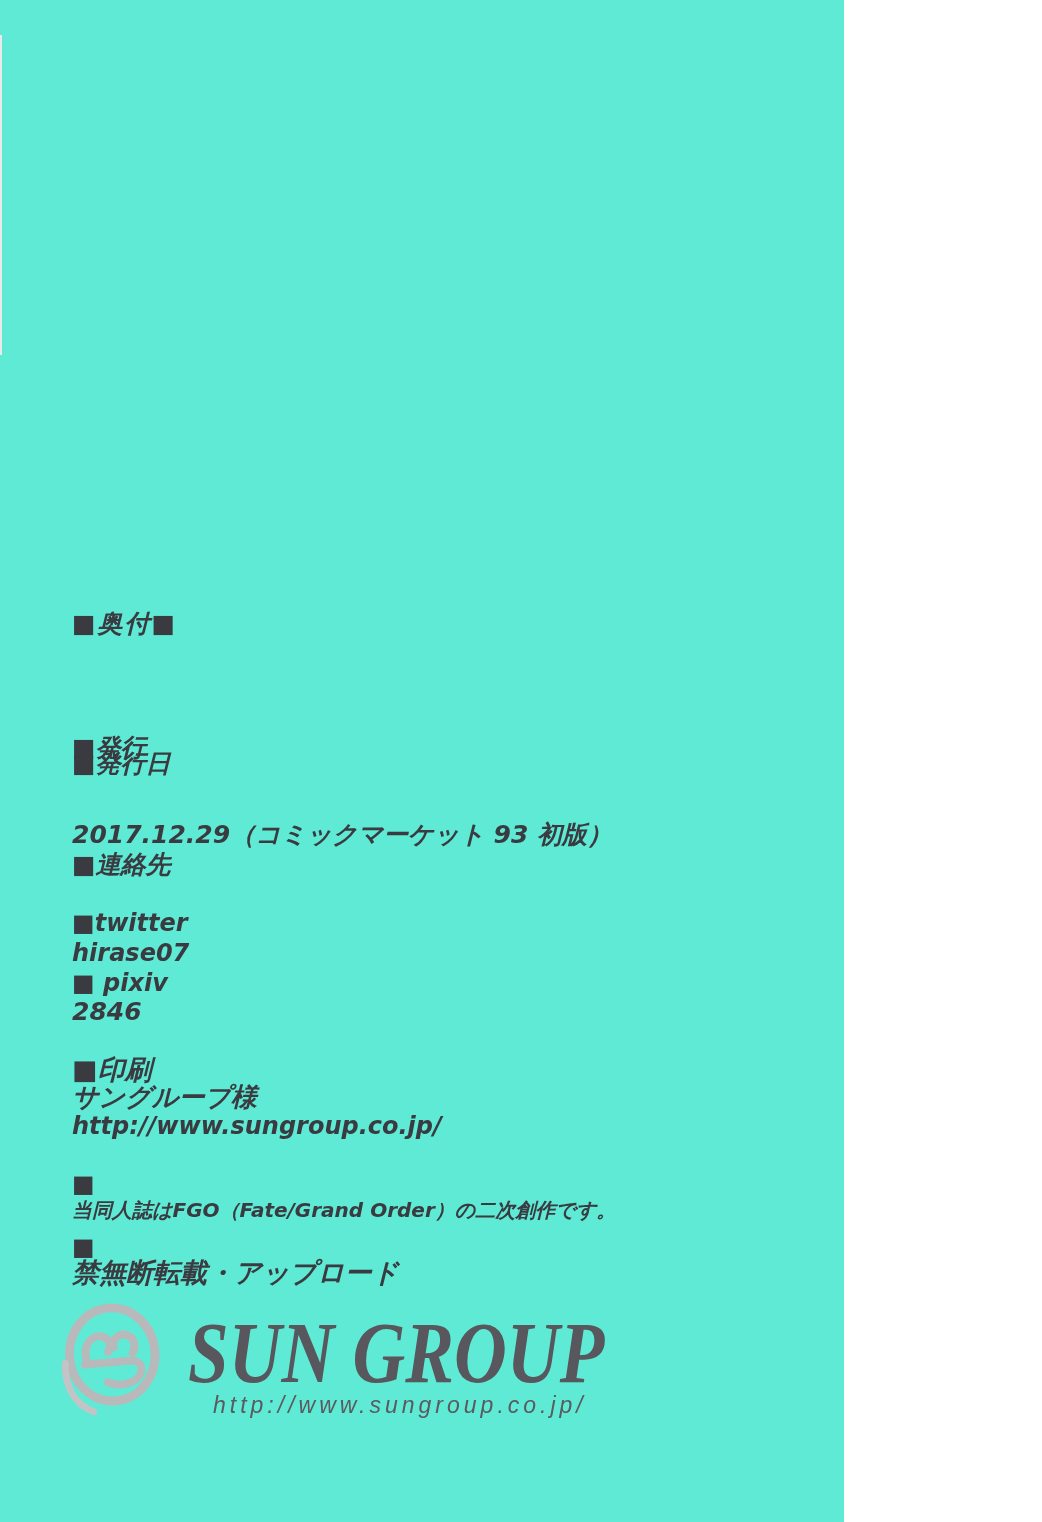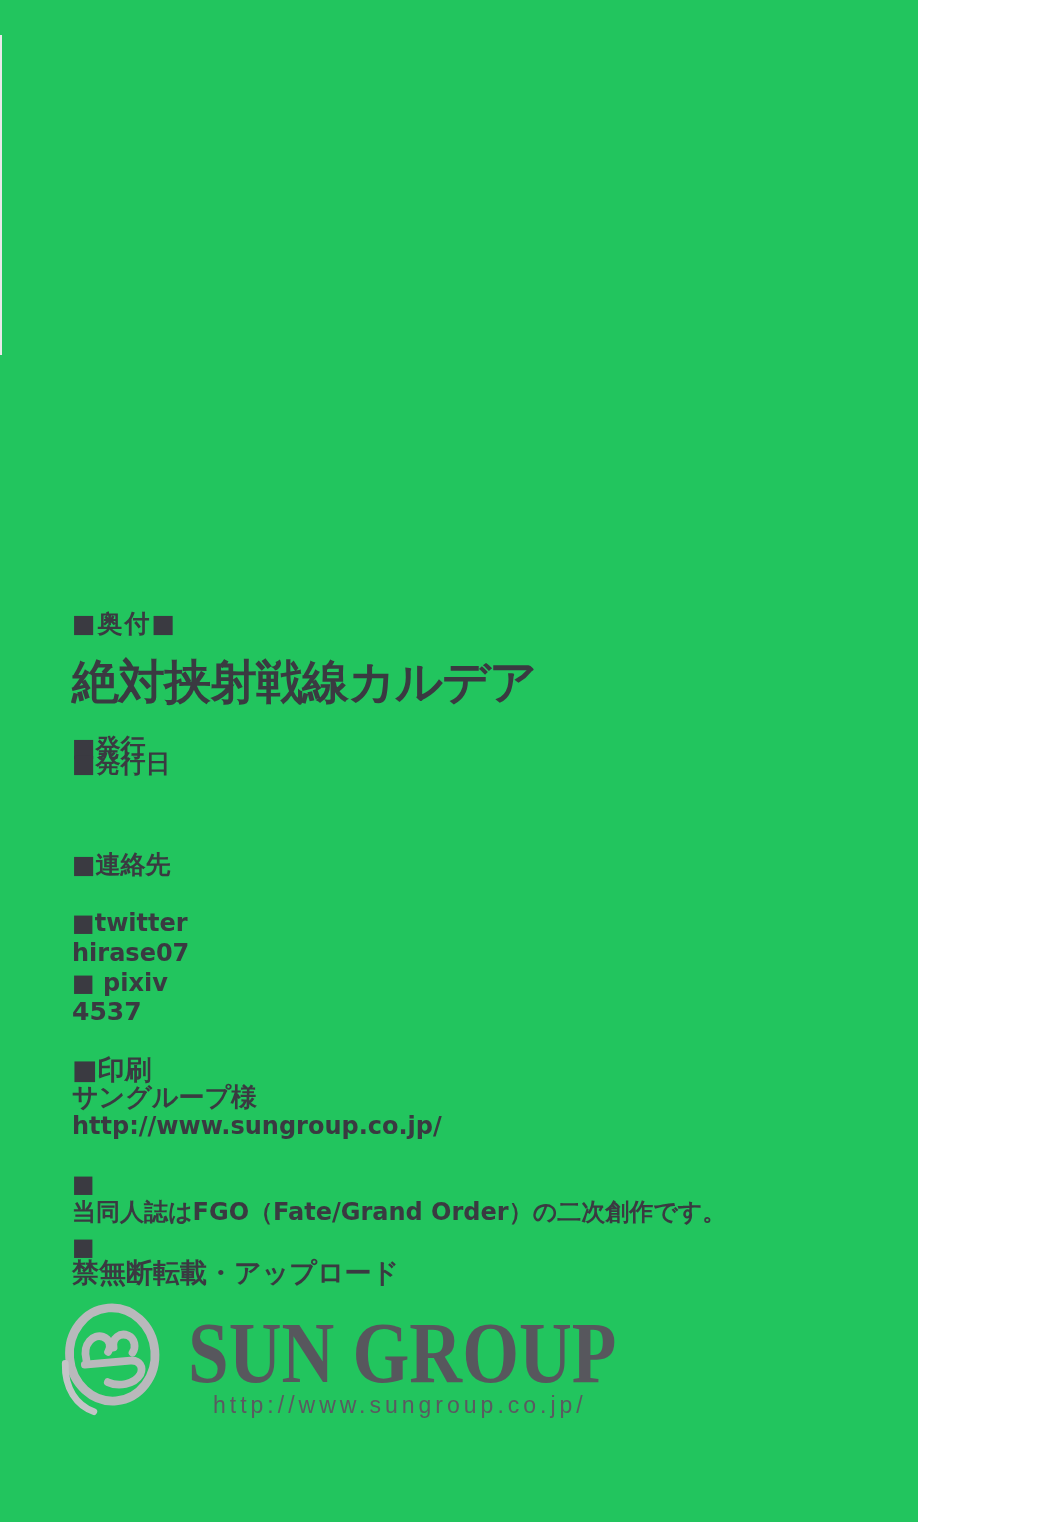--- a/index.html
+++ b/index.html
@@ -1,22 +1,23 @@
 <!DOCTYPE html>
 <html><head>
 <meta charset="utf-8">
 <style>
   html,body{margin:0;padding:0;background:#ffffff;}
   .page{
     position:relative;
-    width:918px;height:1522px;
-    background:#22c55e;
+    width:844px;height:1522px;
+    background:#5eead4;
     overflow:hidden;
     font-family:"DejaVu Sans","Liberation Sans",sans-serif;
     color:#3a3a41;
+    font-style:italic;
   }
   .line{
     position:absolute;
     left:72px;
     white-space:nowrap;
     font-weight:bold;
     color:#3a3a41;
     line-height:1.1;
   }
   .sec-header{top:610px;font-size:25px;letter-spacing:2px;}
@@ -28,21 +29,21 @@
   .l-contact-label{top:851px;font-size:25px;}
   .l-email{top:880px;font-size:24px;}
   .l-tw-label{top:910px;font-size:24px;}
   .l-tw{top:940px;font-size:24px;}
   .l-px-label{top:970px;font-size:24px;}
   .l-px{top:998px;font-size:25px;}
   .l-print-label{top:1055px;font-size:27px;}
   .l-printer{top:1083px;font-size:26px;}
   .l-printurl{top:1113px;font-size:24px;}
   .l-marker1{top:1171px;font-size:24px;}
-  .l-note1{top:1199px;font-size:24px;}
+  .l-note1{top:1199px;font-size:20px;}
   .l-marker2{top:1234px;font-size:24px;}
   .l-note2{top:1258px;font-size:27px;}
 
   .logo-emblem{
     position:absolute;left:60px;top:1298px;width:102px;height:118px;
     transform:rotate(-5deg);
   }
   .logo-text{
     position:absolute;left:188px;top:1310px;
     font-family:"Liberation Serif","DejaVu Serif",serif;
@@ -63,33 +64,33 @@
   }
 </style>
 </head>
 <body>
 
 <div class="page">
 
   <div class="scan-artifact"></div>
 
   <div class="line sec-header">■奥付■</div>
-  <div class="line doujin-title">絶対挟射戦線カルデア</div>
 
   <div class="line l-pub-label">■発行</div>
 
   <div class="line l-date-label">■発行日</div>
+  <div class="line l-date">2017.12.29（コミックマーケット 93 初版）</div>
 
   <div class="line l-contact-label">■連絡先</div>
 
   <div class="line l-tw-label">■twitter</div>
   <div class="line l-tw">hirase07</div>
 
   <div class="line l-px-label">■ pixiv</div>
-  <div class="line l-px">4537</div>
+  <div class="line l-px">2846</div>
 
   <div class="line l-print-label">■印刷</div>
   <div class="line l-printer">サングループ様</div>
   <div class="line l-printurl">http://www.sungroup.co.jp/</div>
 
   <div class="line l-marker1">■</div>
   <div class="line l-note1">当同人誌はFGO（Fate/Grand Order）の二次創作です。</div>
 
   <div class="line l-marker2">■</div>
   <div class="line l-note2">禁無断転載・アップロード</div>

